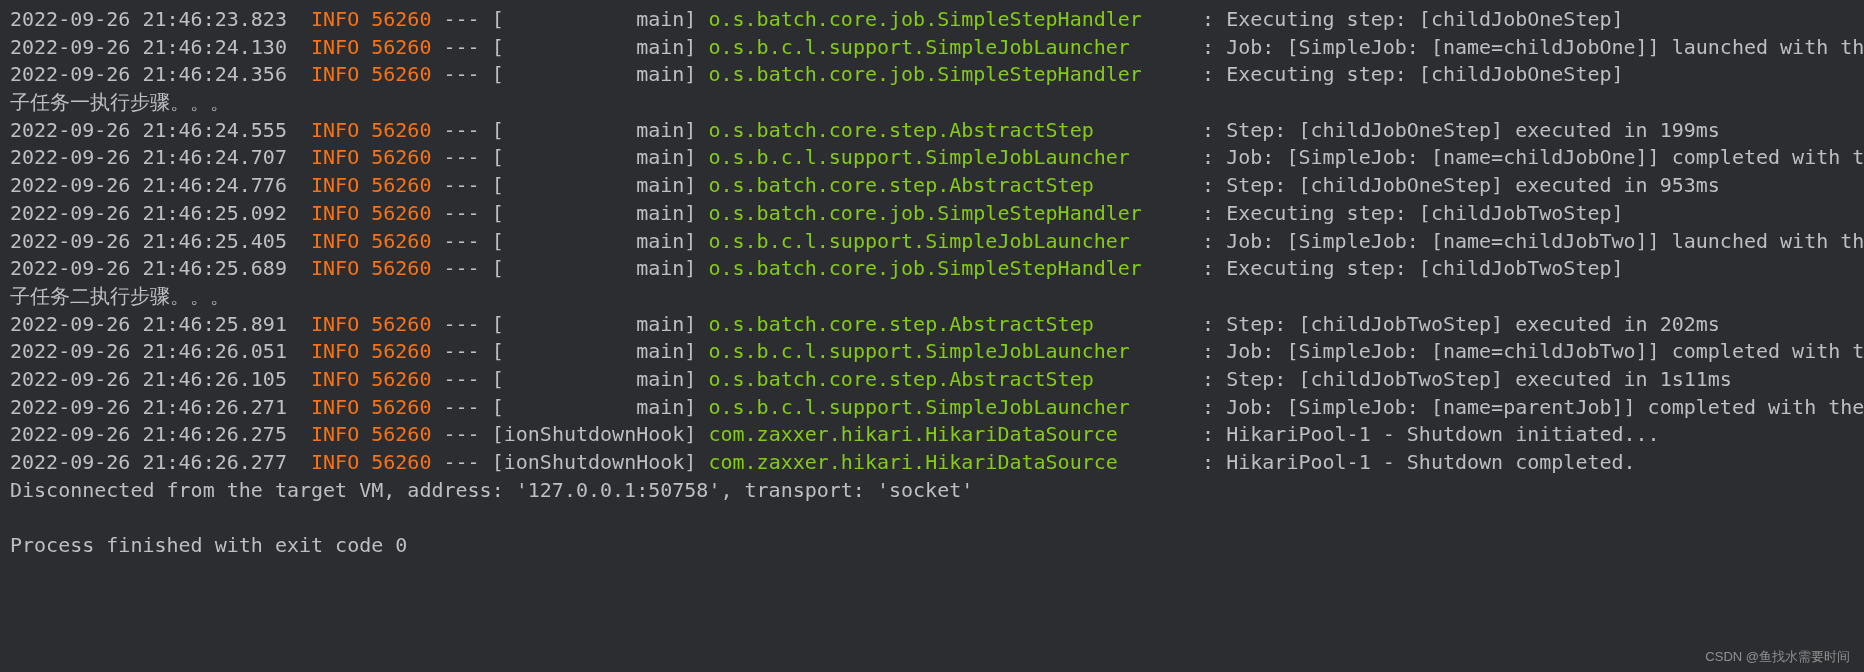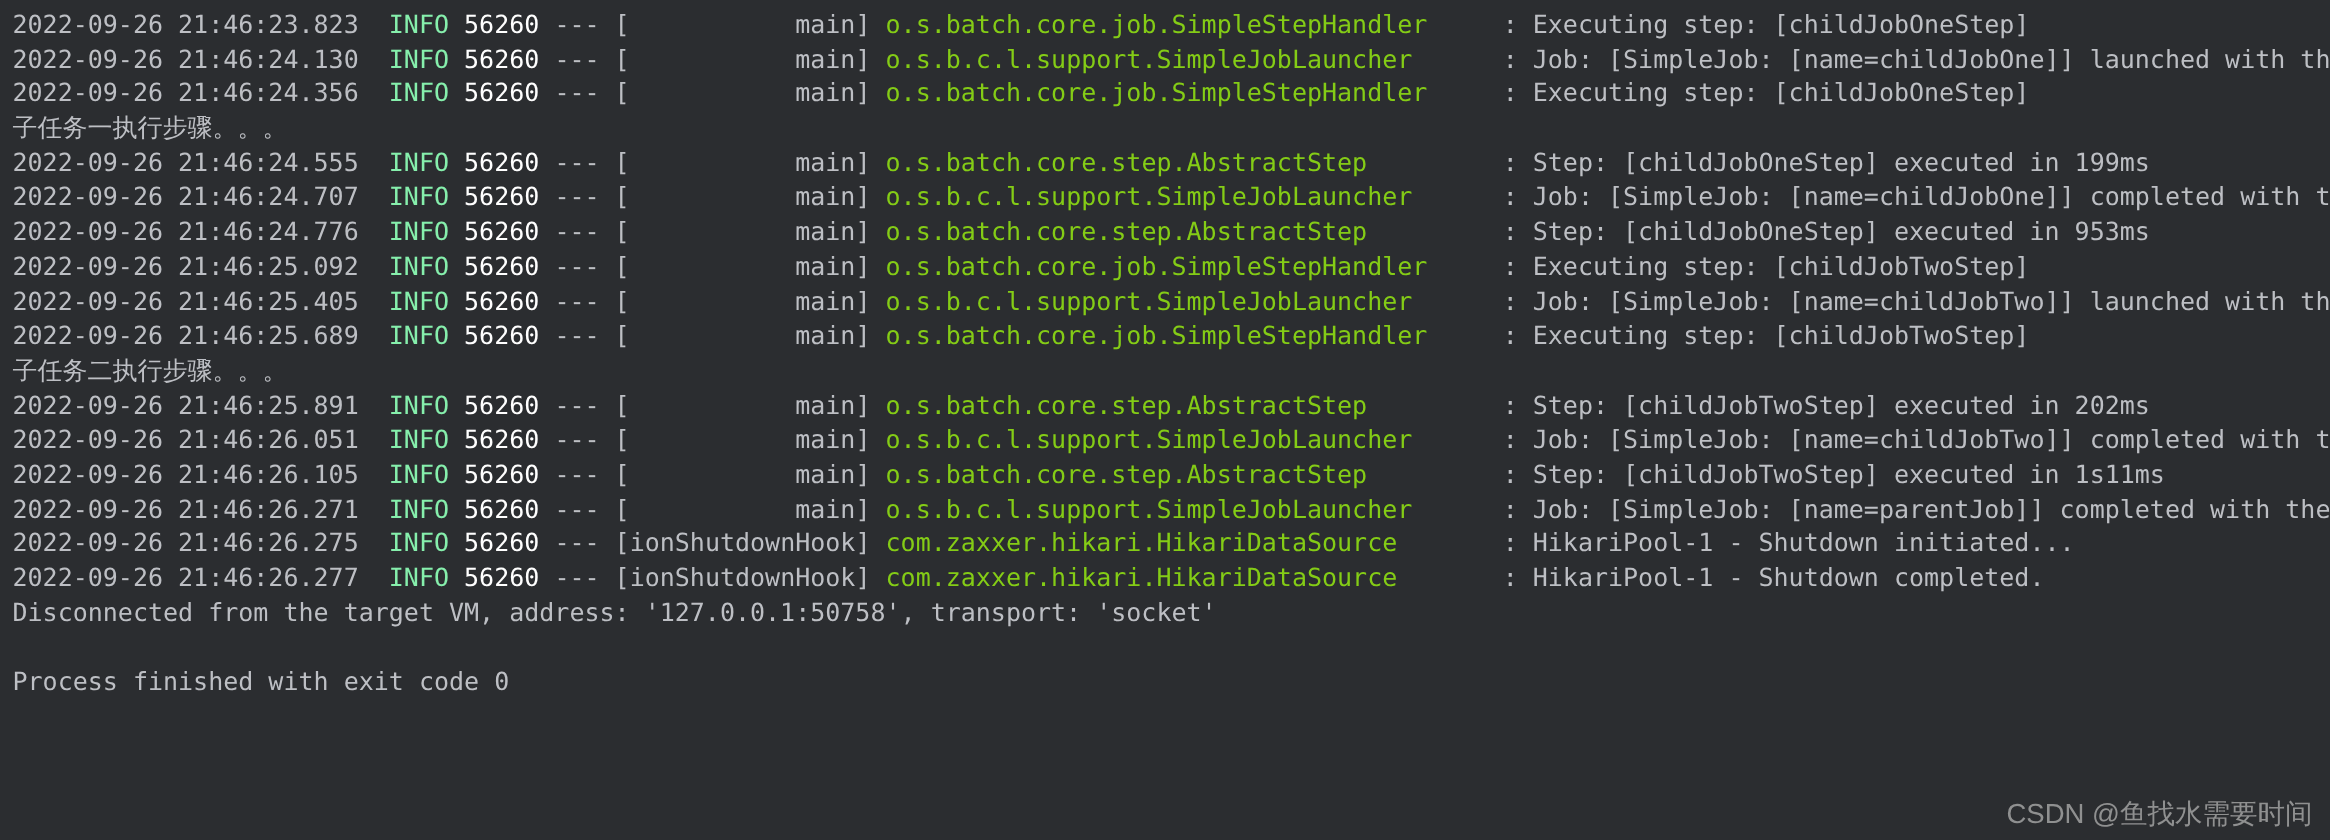--- a/index.html
+++ b/index.html
@@ -19,29 +19,29 @@
     font-size: 20px;
     line-height: 27.7px;
     white-space: pre;
     color: #bdbfc4;
     padding: 6px 0 0 10px;
     box-sizing: border-box;
     overflow: hidden;
   }
   .line { height: 27.7px; white-space: pre; }
   .c-fg     { color: #bdbfc4; }
-  .c-info   { color: #86efac; }
-  .c-pid    { color: #ffffff; }
+  .c-info   { color: #f97316; }
+  .c-pid    { color: #f97316; }
   .c-logger { color: #84cc16; }
   .watermark {
     position: absolute;
     right: 14px;
     bottom: 6px;
     font-family: "Liberation Sans", "DejaVu Sans", sans-serif;
-    font-size: 22px;
+    font-size: 13px;
     color: #a9a9a9;
     opacity: 0.8;
     white-space: nowrap;
   }
 </style>
 </head>
 <body>
 
 <div class="console" id="console"><div class="line"><span class="c-fg">2022-09-26 21:46:23.823 </span><span class="c-info"> INFO</span><span class="c-fg"> </span><span class="c-pid">56260</span><span class="c-fg"> --- [           main] </span><span class="c-logger">o.s.batch.core.job.SimpleStepHandler    </span><span class="c-fg"> : Executing step: [childJobOneStep]</span></div><div class="line"><span class="c-fg">2022-09-26 21:46:24.130 </span><span class="c-info"> INFO</span><span class="c-fg"> </span><span class="c-pid">56260</span><span class="c-fg"> --- [           main] </span><span class="c-logger">o.s.b.c.l.support.SimpleJobLauncher     </span><span class="c-fg"> : Job: [SimpleJob: [name=childJobOne]] launched with the</span></div><div class="line"><span class="c-fg">2022-09-26 21:46:24.356 </span><span class="c-info"> INFO</span><span class="c-fg"> </span><span class="c-pid">56260</span><span class="c-fg"> --- [           main] </span><span class="c-logger">o.s.batch.core.job.SimpleStepHandler    </span><span class="c-fg"> : Executing step: [childJobOneStep]</span></div><div class="line"><span class="c-fg">子任务一执行步骤。。。</span></div><div class="line"><span class="c-fg">2022-09-26 21:46:24.555 </span><span class="c-info"> INFO</span><span class="c-fg"> </span><span class="c-pid">56260</span><span class="c-fg"> --- [           main] </span><span class="c-logger">o.s.batch.core.step.AbstractStep        </span><span class="c-fg"> : Step: [childJobOneStep] executed in 199ms</span></div><div class="line"><span class="c-fg">2022-09-26 21:46:24.707 </span><span class="c-info"> INFO</span><span class="c-fg"> </span><span class="c-pid">56260</span><span class="c-fg"> --- [           main] </span><span class="c-logger">o.s.b.c.l.support.SimpleJobLauncher     </span><span class="c-fg"> : Job: [SimpleJob: [name=childJobOne]] completed with th</span></div><div class="line"><span class="c-fg">2022-09-26 21:46:24.776 </span><span class="c-info"> INFO</span><span class="c-fg"> </span><span class="c-pid">56260</span><span class="c-fg"> --- [           main] </span><span class="c-logger">o.s.batch.core.step.AbstractStep        </span><span class="c-fg"> : Step: [childJobOneStep] executed in 953ms</span></div><div class="line"><span class="c-fg">2022-09-26 21:46:25.092 </span><span class="c-info"> INFO</span><span class="c-fg"> </span><span class="c-pid">56260</span><span class="c-fg"> --- [           main] </span><span class="c-logger">o.s.batch.core.job.SimpleStepHandler    </span><span class="c-fg"> : Executing step: [childJobTwoStep]</span></div><div class="line"><span class="c-fg">2022-09-26 21:46:25.405 </span><span class="c-info"> INFO</span><span class="c-fg"> </span><span class="c-pid">56260</span><span class="c-fg"> --- [           main] </span><span class="c-logger">o.s.b.c.l.support.SimpleJobLauncher     </span><span class="c-fg"> : Job: [SimpleJob: [name=childJobTwo]] launched with the</span></div><div class="line"><span class="c-fg">2022-09-26 21:46:25.689 </span><span class="c-info"> INFO</span><span class="c-fg"> </span><span class="c-pid">56260</span><span class="c-fg"> --- [           main] </span><span class="c-logger">o.s.batch.core.job.SimpleStepHandler    </span><span class="c-fg"> : Executing step: [childJobTwoStep]</span></div><div class="line"><span class="c-fg">子任务二执行步骤。。。</span></div><div class="line"><span class="c-fg">2022-09-26 21:46:25.891 </span><span class="c-info"> INFO</span><span class="c-fg"> </span><span class="c-pid">56260</span><span class="c-fg"> --- [           main] </span><span class="c-logger">o.s.batch.core.step.AbstractStep        </span><span class="c-fg"> : Step: [childJobTwoStep] executed in 202ms</span></div><div class="line"><span class="c-fg">2022-09-26 21:46:26.051 </span><span class="c-info"> INFO</span><span class="c-fg"> </span><span class="c-pid">56260</span><span class="c-fg"> --- [           main] </span><span class="c-logger">o.s.b.c.l.support.SimpleJobLauncher     </span><span class="c-fg"> : Job: [SimpleJob: [name=childJobTwo]] completed with th</span></div><div class="line"><span class="c-fg">2022-09-26 21:46:26.105 </span><span class="c-info"> INFO</span><span class="c-fg"> </span><span class="c-pid">56260</span><span class="c-fg"> --- [           main] </span><span class="c-logger">o.s.batch.core.step.AbstractStep        </span><span class="c-fg"> : Step: [childJobTwoStep] executed in 1s11ms</span></div><div class="line"><span class="c-fg">2022-09-26 21:46:26.271 </span><span class="c-info"> INFO</span><span class="c-fg"> </span><span class="c-pid">56260</span><span class="c-fg"> --- [           main] </span><span class="c-logger">o.s.b.c.l.support.SimpleJobLauncher     </span><span class="c-fg"> : Job: [SimpleJob: [name=parentJob]] completed with the</span></div><div class="line"><span class="c-fg">2022-09-26 21:46:26.275 </span><span class="c-info"> INFO</span><span class="c-fg"> </span><span class="c-pid">56260</span><span class="c-fg"> --- [ionShutdownHook] </span><span class="c-logger">com.zaxxer.hikari.HikariDataSource      </span><span class="c-fg"> : HikariPool-1 - Shutdown initiated...</span></div><div class="line"><span class="c-fg">2022-09-26 21:46:26.277 </span><span class="c-info"> INFO</span><span class="c-fg"> </span><span class="c-pid">56260</span><span class="c-fg"> --- [ionShutdownHook] </span><span class="c-logger">com.zaxxer.hikari.HikariDataSource      </span><span class="c-fg"> : HikariPool-1 - Shutdown completed.</span></div><div class="line"><span class="c-fg">Disconnected from the target VM, address: '127.0.0.1:50758', transport: 'socket'</span></div><div class="line"><span class="c-fg"> </span></div><div class="line"><span class="c-fg">Process finished with exit code 0</span></div></div>
 <div class="watermark">CSDN @鱼找水需要时间</div>

